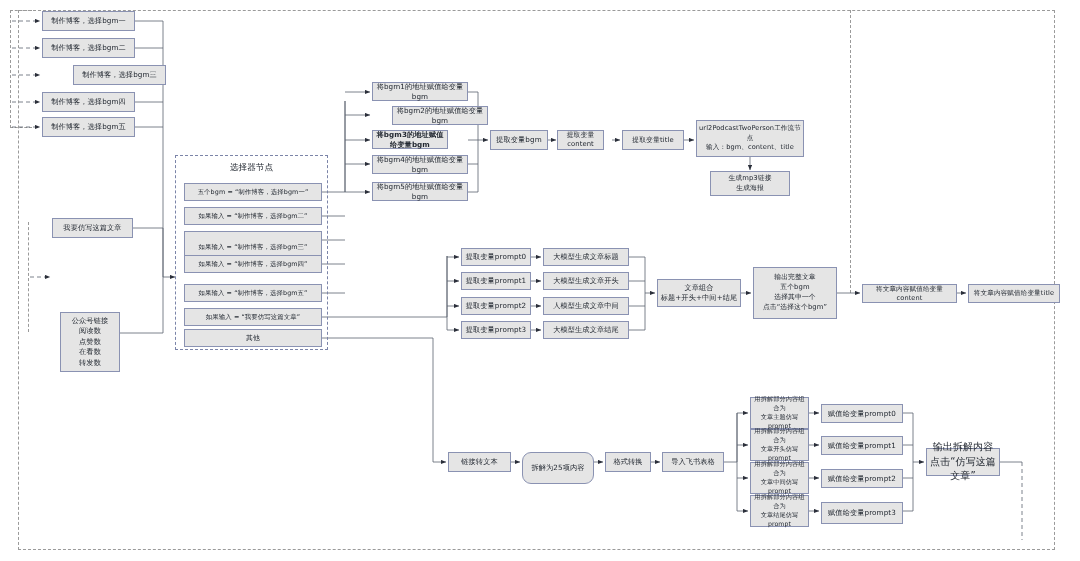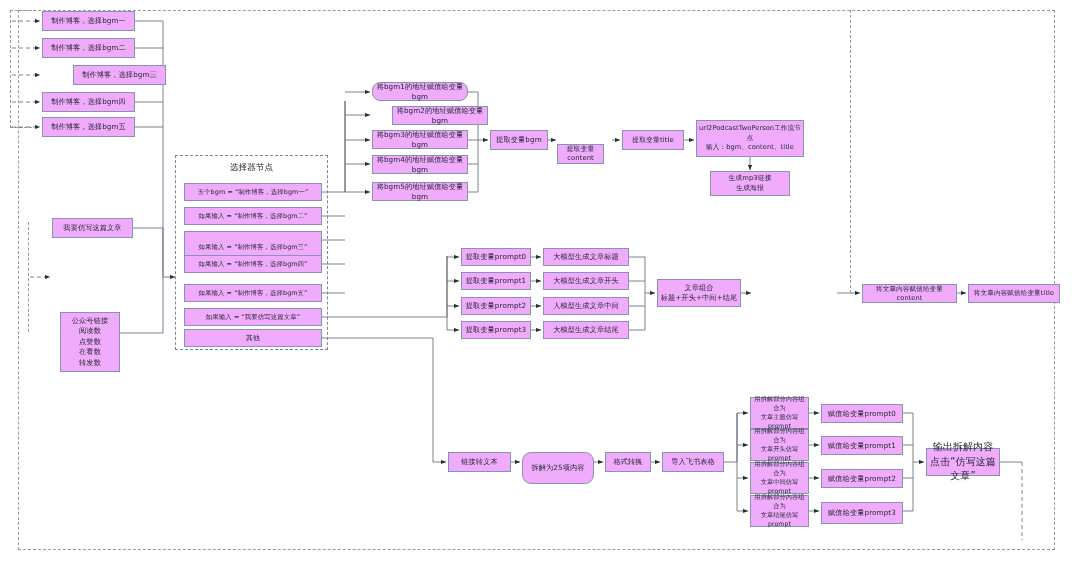--- a/index.html
+++ b/index.html
@@ -7,21 +7,21 @@
   body{
     font-family:"DejaVu Sans","Liberation Sans",sans-serif;
     width:1080px;height:561px;overflow:hidden;
   }
   #canvas{position:relative;width:1080px;height:561px;background:#fff;}
   svg#wires{position:absolute;left:0;top:0;width:1080px;height:561px;pointer-events:none;}
 
   .node{
     position:absolute;
     box-sizing:border-box;
-    background:#f0abfc;
+    background:#e5e5e5;
     border:1px solid #8a92b2;
     display:flex;
     align-items:center;
     justify-content:center;
     text-align:center;
     color:#222831;
     font-size:7.2px;
     line-height:1.32;
     letter-spacing:0.1px;
     padding:2px 2px;
@@ -205,47 +205,51 @@
     <div class="group-title">选择器节点</div>
   </div>
   <div class="node" style="left:184px;top:183px;width:138px;height:18px;font-size:6.4px;">五个bgm = “制作博客，选择bgm一”</div>
   <div class="node" style="left:184px;top:207px;width:138px;height:18px;font-size:6.4px;">如果输入 = “制作博客，选择bgm二”</div>
   <div class="node" style="left:184px;top:231px;width:138px;height:32px;font-size:6.4px;">如果输入 = “制作博客，选择bgm三”</div>
   <div class="node" style="left:184px;top:255px;width:138px;height:18px;font-size:6.4px;">如果输入 = “制作博客，选择bgm四”</div>
   <div class="node" style="left:184px;top:284px;width:138px;height:18px;font-size:6.4px;">如果输入 = “制作博客，选择bgm五”</div>
   <div class="node" style="left:184px;top:308px;width:138px;height:18px;font-size:6.4px;">如果输入 = “我要仿写这篇文章”</div>
   <div class="node" style="left:184px;top:329px;width:138px;height:18px;font-size:6.8px;">其他</div>
 
-  <div class="node" style="left:372px;top:82px;width:96px;height:19px;border-radius:8px;">将bgm1的地址赋值给变量bgm</div>
+  <div class="node" style="left:372px;top:82px;width:96px;height:19px;">将bgm1的地址赋值给变量bgm</div>
   <div class="node" style="left:372px;top:106px;width:96px;height:19px;margin-left:20px;">将bgm2的地址赋值给变量bgm</div>
-  <div class="node" style="left:372px;top:130px;width:96px;height:19px;">将bgm3的地址赋值给变量bgm</div>
+  <div class="node" style="left:372px;top:130px;width:76px;height:19px;font-weight:bold;">将bgm3的地址赋值给变量bgm</div>
   <div class="node" style="left:372px;top:155px;width:96px;height:19px;">将bgm4的地址赋值给变量bgm</div>
   <div class="node" style="left:372px;top:182px;width:96px;height:19px;">将bgm5的地址赋值给变量bgm</div>
 
   <div class="node" style="left:490px;top:130px;width:58px;height:20px;">提取变量bgm</div>
-  <div class="node" style="left:557px;top:144px;width:47px;height:20px;font-size:6.8px;">提取变量content</div>
+  <div class="node" style="left:557px;top:130px;width:47px;height:20px;font-size:6.8px;">提取变量content</div>
   <div class="node" style="left:622px;top:130px;width:62px;height:20px;font-size:6.8px;">提取变量title</div>
 
   <div class="node multiline" style="left:696px;top:120px;width:108px;height:37px;font-size:6.6px;">url2PodcastTwoPerson工作流节点
 输入：bgm、content、title</div>
   <div class="node multiline" style="left:710px;top:171px;width:80px;height:25px;font-size:6.8px;">生成mp3链接
 生成海报</div>
 
   <div class="node" style="left:461px;top:248px;width:70px;height:18px;">提取变量prompt0</div>
   <div class="node" style="left:461px;top:272px;width:70px;height:18px;">提取变量prompt1</div>
   <div class="node" style="left:461px;top:297px;width:70px;height:18px;">提取变量prompt2</div>
   <div class="node" style="left:461px;top:321px;width:70px;height:18px;">提取变量prompt3</div>
 
   <div class="node" style="left:543px;top:248px;width:86px;height:18px;">大模型生成文章标题</div>
   <div class="node" style="left:543px;top:272px;width:86px;height:18px;">大模型生成文章开头</div>
   <div class="node" style="left:543px;top:297px;width:86px;height:18px;">人模型生成文章中间</div>
   <div class="node" style="left:543px;top:321px;width:86px;height:18px;">大模型生成文章结尾</div>
 
   <div class="node multiline" style="left:657px;top:279px;width:84px;height:28px;">文章组合
 标题+开头+中间+结尾</div>
+  <div class="node multiline" style="left:753px;top:267px;width:84px;height:52px;font-size:6.8px;">输出完整文章
+五个bgm
+选择其中一个
+点击“选择这个bgm”</div>
 
   <div class="node" style="left:862px;top:284px;width:95px;height:19px;font-size:6.6px;">将文章内容赋值给变量content</div>
   <div class="node" style="left:968px;top:284px;width:92px;height:19px;font-size:6.6px;">将文章内容赋值给变量title</div>
 
   <div class="node" style="left:448px;top:452px;width:63px;height:20px;">链接转文本</div>
   <div class="node" style="left:522px;top:452px;width:72px;height:32px;border-radius:9px;">拆解为25项内容</div>
   <div class="node" style="left:605px;top:452px;width:46px;height:20px;">格式转换</div>
   <div class="node" style="left:662px;top:452px;width:62px;height:20px;">导入飞书表格</div>
 
   <div class="node multiline" style="left:750px;top:397px;width:59px;height:32px;font-size:6.2px;">用拆解部分内容组合为

